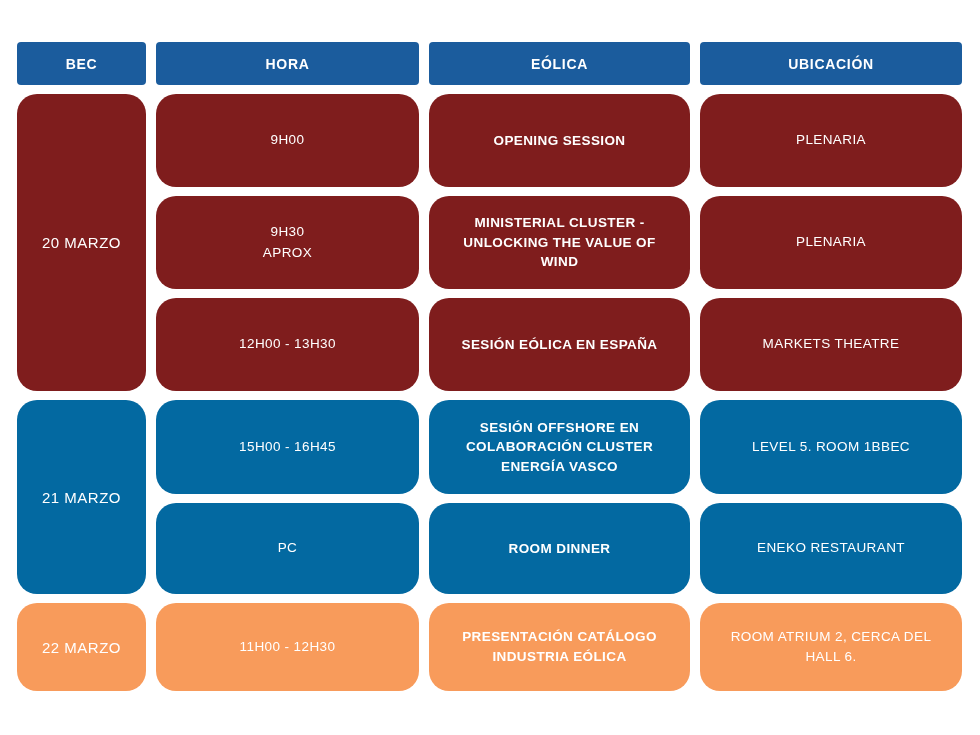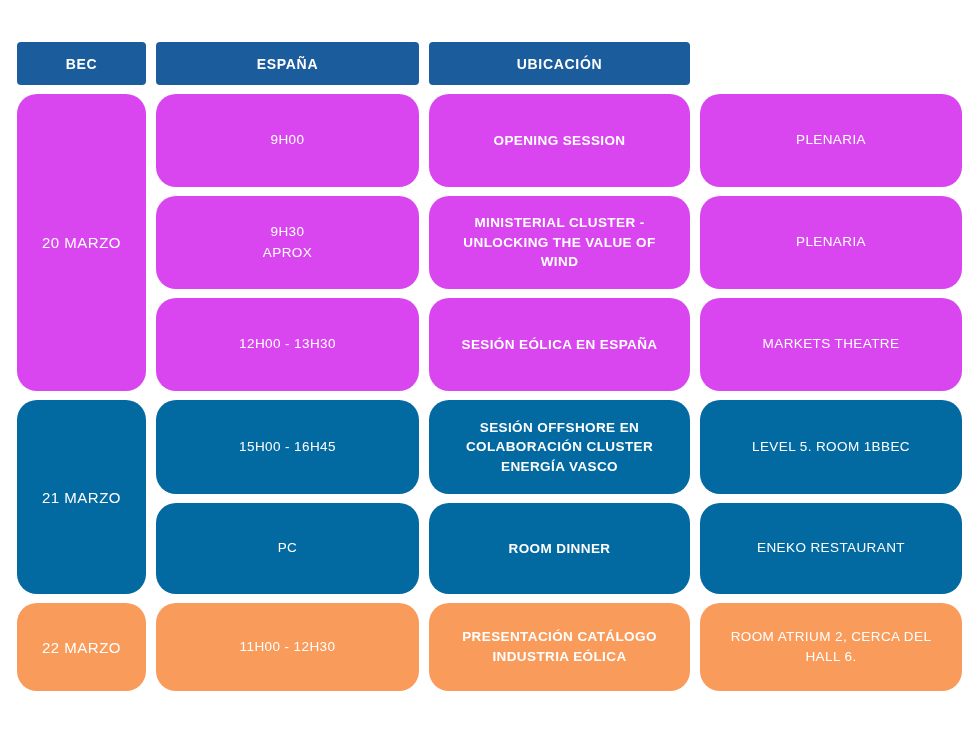--- a/index.html
+++ b/index.html
@@ -32,21 +32,21 @@
     border-radius: 4px;
     font-weight: bold;
     font-size: 14px;
     letter-spacing: 0.7px;
   }
   .data-cell {
     border-radius: 20px;
     font-size: 13.5px;
     letter-spacing: 0.4px;
   }
-  .green  { background: #d946ef; }
+  .green  { background: #7f1d1d; }
   .blue   { background: #0369a1; }
   .orange { background: #F89B5B; }
   .date-cell {
     font-weight: normal;
     font-size: 15px;
     letter-spacing: 0.5px;
   }
   .span3 { grid-row: span 3; grid-column: 1; }
   .span2 { grid-row: span 2; grid-column: 1; text-align: center; }
   .hora-cell {
@@ -62,21 +62,22 @@
     padding: 0 26px;
     line-height: 1.5;
   }
 </style>
 </head>
 <body>
 
 <div class="schedule">
 
   <div class="cell header-cell">BEC</div>
-  <div class="cell header-cell">ESPAÑA</div>
+  <div class="cell header-cell">HORA</div>
+  <div class="cell header-cell">EÓLICA</div>
   <div class="cell header-cell">UBICACIÓN</div>
 
   <div class="cell data-cell date-cell green span3">20 MARZO</div>
 
   <div class="cell data-cell hora-cell green">9H00</div>
   <div class="cell data-cell session-cell green">OPENING SESSION</div>
   <div class="cell data-cell location-cell green">PLENARIA</div>
 
   <div class="cell data-cell hora-cell green">9H30
 APROX</div>

